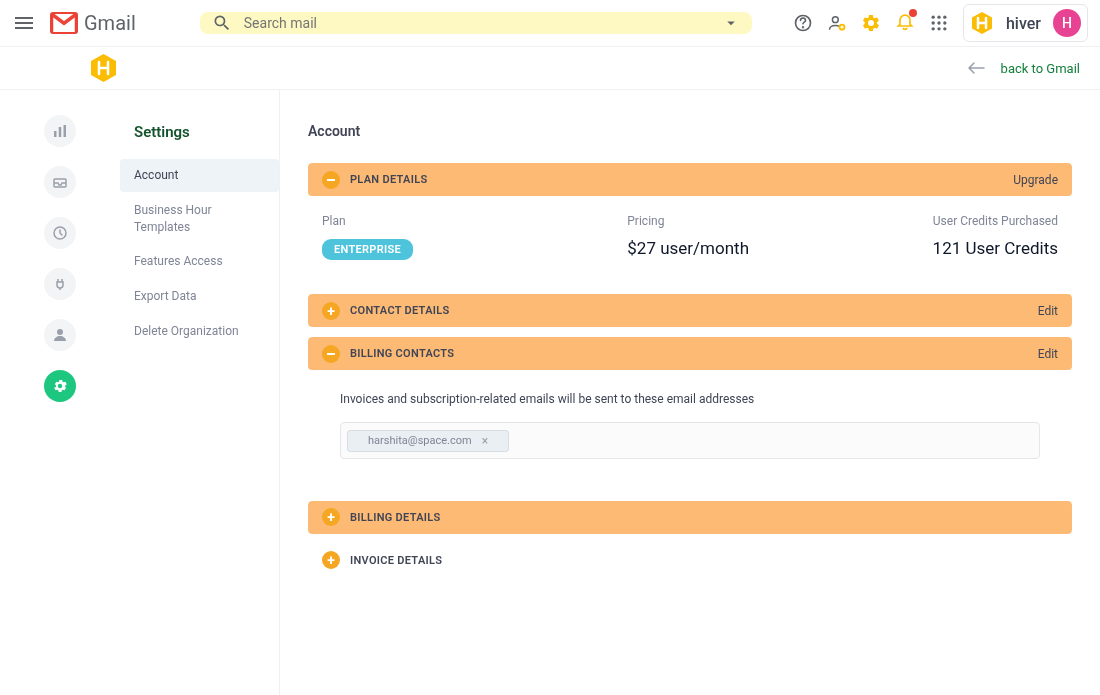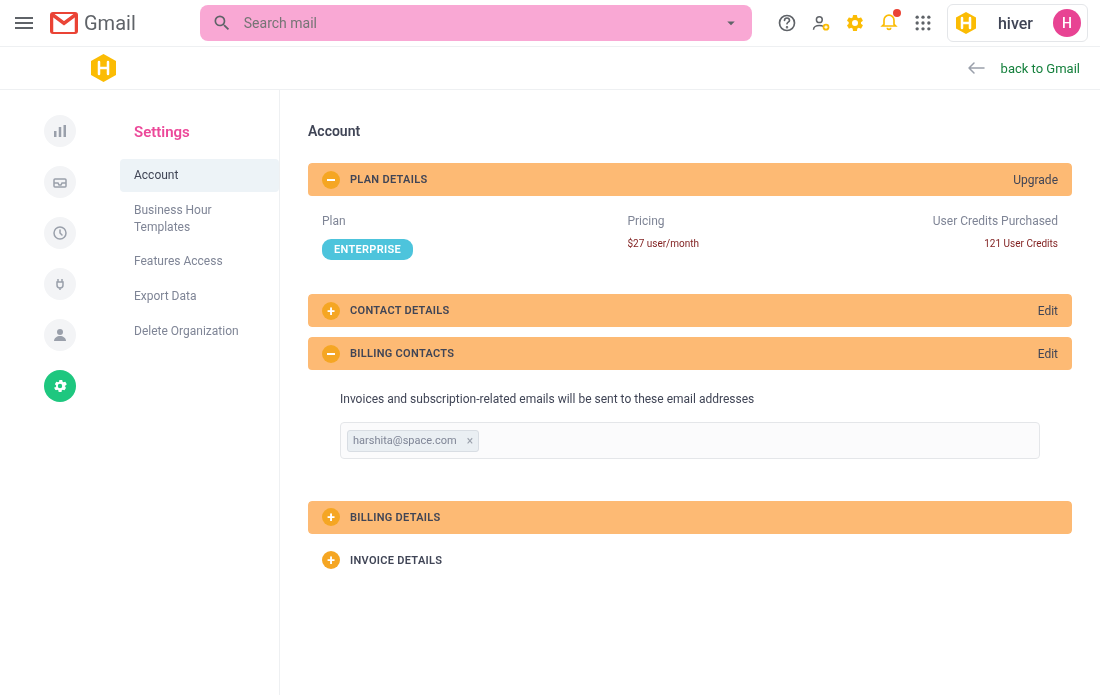--- a/index.html
+++ b/index.html
@@ -38,22 +38,22 @@
       height: 22px;
       margin-right: 6px;
     }
     .gmail-text {
       font-size: 20px;
       color: #5f6368;
       font-weight: 400;
     }
     .search-box {
       flex: 0 0 552px;
-      height: 36px;
-      background: #f9a8d4;
+      height: 22px;
+      background: #fef9c3;
       border-radius: 8px;
       display: flex;
       align-items: center;
       padding: 0 12px;
     }
     .search-icon {
       width: 20px;
       height: 20px;
       margin-right: 12px;
     }
@@ -91,21 +91,21 @@
     }
     .notif-wrap {
       position: relative;
     }
     .hiver-badge {
       display: flex;
       align-items: center;
       border: 1px solid #e4e6e9;
       border-radius: 6px;
       padding: 4px 6px;
-      gap: 20px;
+      gap: 12px;
     }
     .hiver-logo-sm {
       width: 24px;
       height: 24px;
     }
     .hiver-text {
       font-size: 16px;
       color: #404556;
       font-weight: 500;
     }
@@ -179,21 +179,21 @@
     }
     
     .settings-sidebar {
       width: 160px;
       padding-top: 33px;
       border-right: 1px solid #eef0f2;
     }
     .settings-title {
       font-size: 15px;
       font-weight: 600;
-      color: #ec4899;
+      color: #14532d;
       padding: 0 14px 18px;
     }
     .nav-item {
       padding: 8px 14px;
       font-size: 12px;
       color: #7f8596;
       cursor: pointer;
       border-radius: 4px;
       margin-bottom: 2px;
       line-height: 1.4;
@@ -274,22 +274,22 @@
     .plan-col:last-child {
       flex: 0 0 auto;
       text-align: right;
     }
     .col-label {
       font-size: 12px;
       color: #7f8596;
       margin-bottom: 10px;
     }
     .col-value {
-      font-size: 10px;
-      color: #7f1d1d;
+      font-size: 17px;
+      color: #0f172a;
     }
     .plan-badge {
       display: inline-block;
       background: #4dc4dc;
       color: #fff;
       font-size: 11px;
       font-weight: 600;
       padding: 4px 12px;
       border-radius: 9px;
       letter-spacing: 0.3px;
@@ -305,21 +305,21 @@
       border-radius: 4px;
       padding: 6px;
       min-height: 34px;
     }
     .email-chip {
       display: inline-flex;
       align-items: center;
       background: #eaeff3;
       border: 1px solid #d8dde3;
       border-radius: 3px;
-      padding: 3px 5px;
+      padding: 3px 20px;
       font-size: 11px;
       color: #7f8596;
       gap: 10px;
     }
     .chip-remove {
       cursor: pointer;
       font-size: 12px;
       color: #9aa0ab;
     }
   </style>

